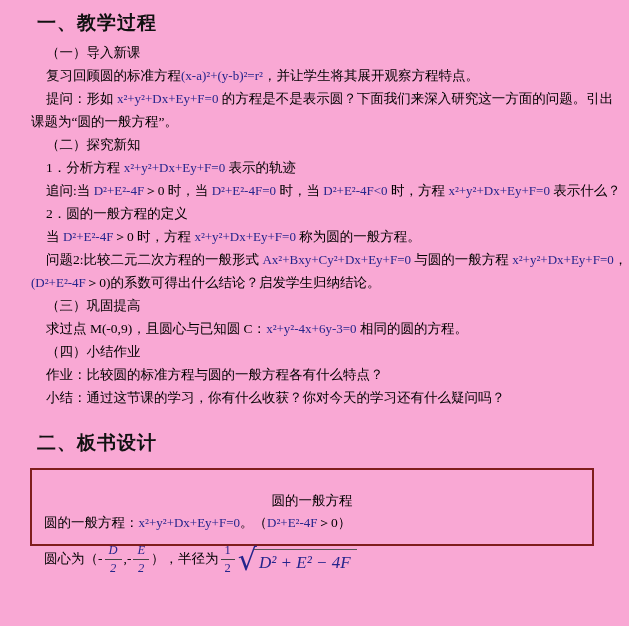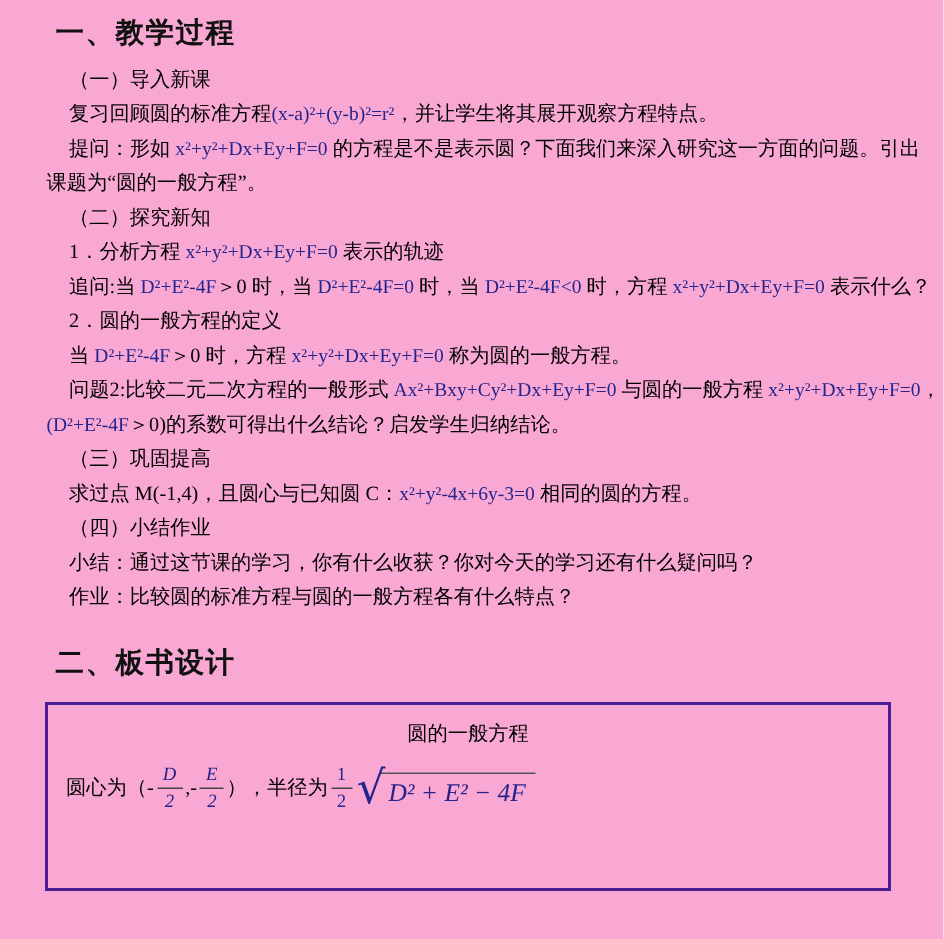--- a/index.html
+++ b/index.html
@@ -35,23 +35,23 @@
   .line.indent { padding-left:15px; }
   .math {
     font-family:"Liberation Serif","DejaVu Serif",serif;
     font-size:13px;
     color:var(--math-color,#24248c);
   }
   
   .board {
     margin-left:30px;
     width:564px;
-    height:126px;
-    border:2px solid #4c1d95;
-    padding:8px 12px 6px 12px;
+    height:78px;
+    border:2px solid #7f1d1d;
+    padding:20px 12px 6px 12px;
   }
   .board-title {
     text-align:center;
     font-size:13.5px;
     line-height:22px;
     color:#000000;
   }
   .board-line1 {
     font-size:13.5px;
     line-height:22px;
@@ -115,31 +115,32 @@
         <p class="line indent"><span class="seg-cn">提问：形如 </span><span class="math">x²+y²+Dx+Ey+F=0</span><span class="seg-cn"> 的方程是不是表示圆？下面我们来深入研究这一方面的问题。引出</span></p>
         <p class="line"><span class="seg-cn">课题为“圆的一般方程”。</span></p>
         <p class="line indent"><span class="seg-cn">（二）探究新知</span></p>
         <p class="line indent"><span class="seg-cn">1．分析方程 </span><span class="math">x²+y²+Dx+Ey+F=0</span><span class="seg-cn"> 表示的轨迹</span></p>
         <p class="line indent"><span class="seg-cn">追问:当 </span><span class="math">D²+E²-4F</span><span class="seg-cn">＞0 时，当 </span><span class="math">D²+E²-4F=0</span><span class="seg-cn"> 时，当 </span><span class="math">D²+E²-4F&lt;0</span><span class="seg-cn"> 时，方程 </span><span class="math">x²+y²+Dx+Ey+F=0</span><span class="seg-cn"> 表示什么？</span></p>
         <p class="line indent"><span class="seg-cn">2．圆的一般方程的定义</span></p>
         <p class="line indent"><span class="seg-cn">当 </span><span class="math">D²+E²-4F</span><span class="seg-cn">＞0 时，方程 </span><span class="math">x²+y²+Dx+Ey+F=0</span><span class="seg-cn"> 称为圆的一般方程。</span></p>
         <p class="line indent"><span class="seg-cn">问题2:比较二元二次方程的一般形式 </span><span class="math">Ax²+Bxy+Cy²+Dx+Ey+F=0</span><span class="seg-cn"> 与圆的一般方程 </span><span class="math">x²+y²+Dx+Ey+F=0</span><span class="seg-cn">，</span></p>
         <p class="line"><span class="math">(D²+E²-4F</span><span class="seg-cn">＞0)的系数可得出什么结论？启发学生归纳结论。</span></p>
         <p class="line indent"><span class="seg-cn">（三）巩固提高</span></p>
-        <p class="line indent"><span class="seg-cn">求过点 M(-1,4)，且圆心与已知圆 C：</span><span class="math">x²+y²-4x+6y-3=0</span><span class="seg-cn"> 相同的圆的方程。</span></p>
+        <p class="line indent"><span class="seg-cn">求过点 M(-0,9)，且圆心与已知圆 C：</span><span class="math">x²+y²-4x+6y-3=0</span><span class="seg-cn"> 相同的圆的方程。</span></p>
         <p class="line indent"><span class="seg-cn">（四）小结作业</span></p>
+        <p class="line indent"><span class="seg-cn">作业：比较圆的标准方程与圆的一般方程各有什么特点？</span></p>
         <p class="line indent"><span class="seg-cn">小结：通过这节课的学习，你有什么收获？你对今天的学习还有什么疑问吗？</span></p>
-        <p class="line indent"><span class="seg-cn">作业：比较圆的标准方程与圆的一般方程各有什么特点？</span></p>
       </div>
 
     <h1 class="sec sec2">二、板书设计</h1>
 
     <div class="board">
       <div class="board-title">圆的一般方程</div>
 
+      <div class="board-line1"><span class="seg-cn">圆的一般方程：</span><span class="math">x²+y²+Dx+Ey+F=0</span><span class="seg-cn">。（</span><span class="math">D²+E²-4F</span><span class="seg-cn">＞0）</span></div>
 
       <div class="board-line2">
         <span class="seg-cn">圆心为（-</span>
         <span class="frac italic">
           <span class="num">D</span>
           <span class="den">2</span>
         </span>
         <span class="seg-cn">,-</span>
         <span class="frac italic">
           <span class="num">E</span>

